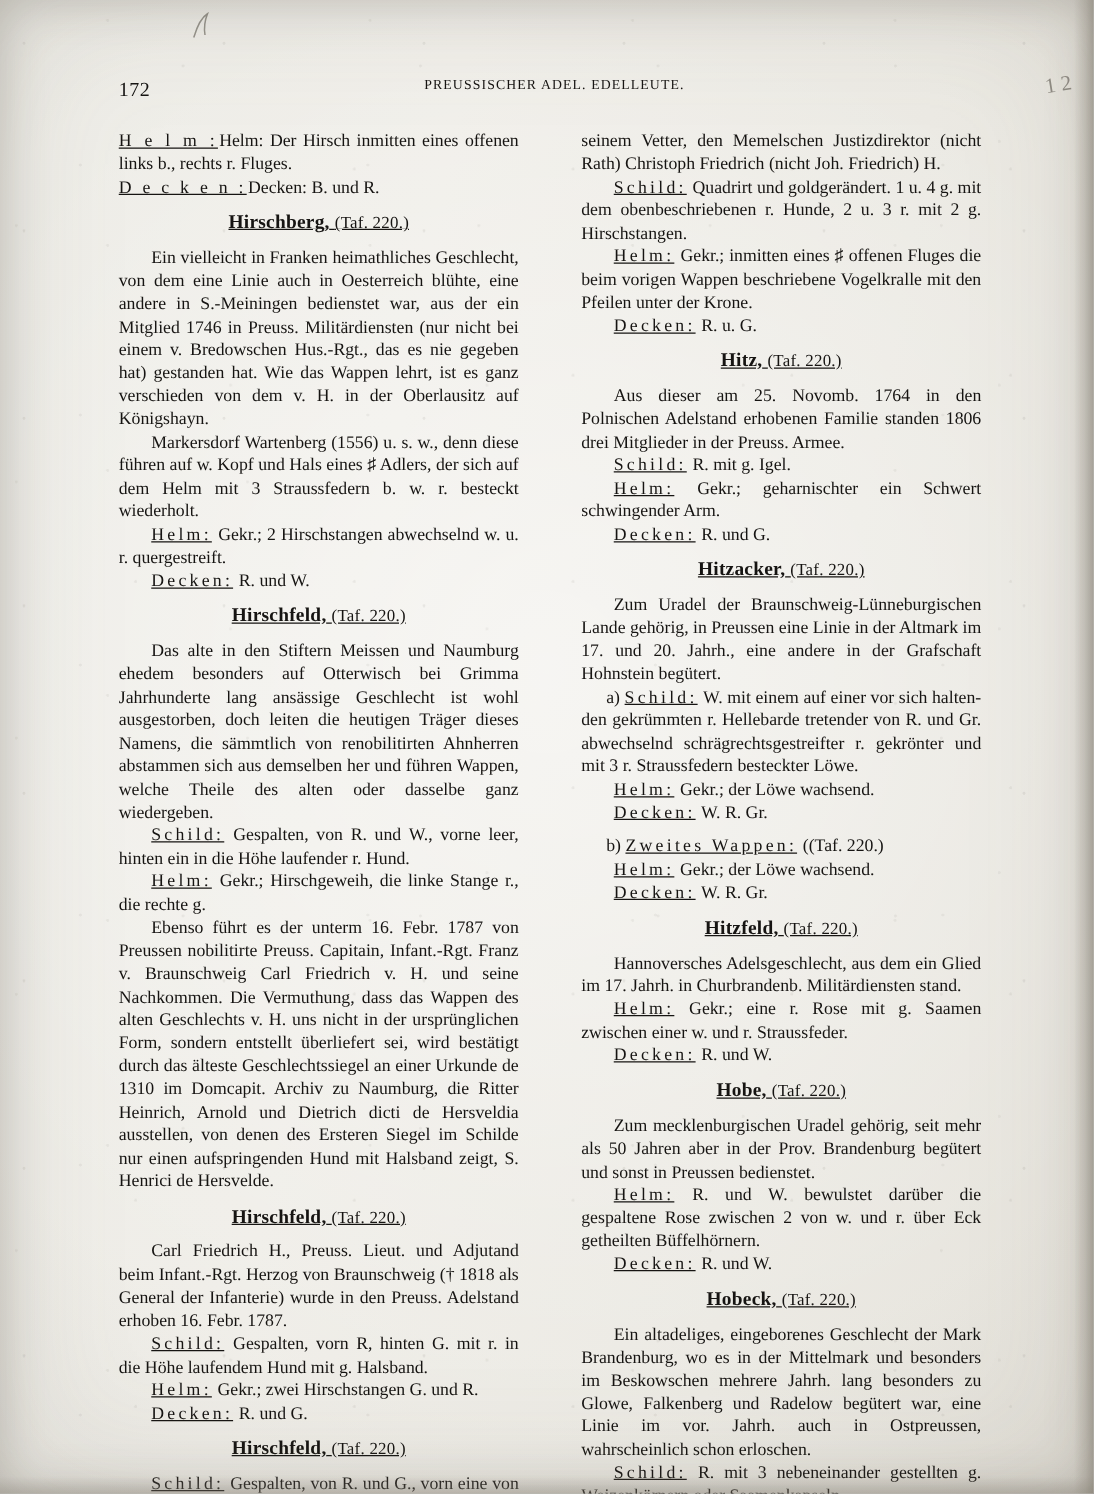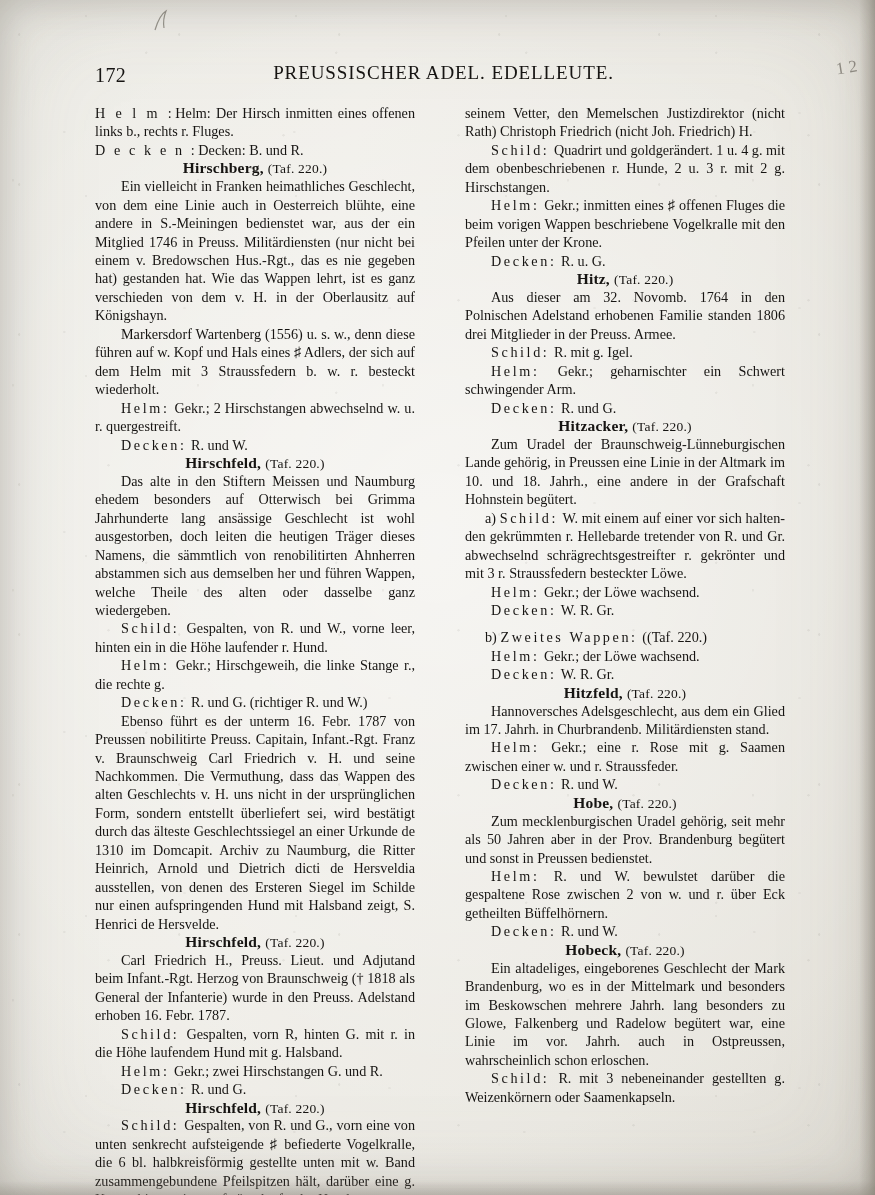--- a/index.html
+++ b/index.html
@@ -57,28 +57,28 @@
     position: absolute;
     top: 62px;
     left: 95px;
     right: 95px;
     height: 22px;
   }
   .folio {
     position: absolute;
     left: 0;
     top: 2px;
-    font-size: 20px;
+    font-size: 16px;
     letter-spacing: .4px;
   }
   .runtitle {
     position: absolute;
     left: 12px; right: 0;
     text-align: center;
-    font-size: 19px;
+    font-size: 11px;
     letter-spacing: .9px;
   }
 
   
   .mark-tl {
     position: absolute;
     left: 152px; top: 8px;
     width: 26px; height: 26px;
     pointer-events: none;
   }
@@ -116,26 +116,27 @@
   }
   .col {
     position: absolute;
     top: 0;
     width: 320px;
   }
   .col-left { left: 0; }
   .col-right { left: 370px; }
 
   h2.head {
-    margin: 0;
+    margin: 10px;
     text-align: center;
     font-size: 15.5px;
     font-weight: bold;
     letter-spacing: .2px;
     line-height: 1.15;
+    text-decoration: underline;
   }
   h2.head .taf {
     font-weight: normal;
     font-size: 13.5px;
     letter-spacing: .2px;
   }
   .head-gap-before { margin-top: 17px; }
   .head-gap-after  { margin-bottom: 5px; }
 
   p.para {
@@ -147,20 +148,21 @@
     text-indent: 26px;
     hyphens: manual;
   }
   p.para.noindent { text-indent: 0; }
   p.para.sub { text-indent: 20px; }
 
   
   .lead {
     letter-spacing: 2.6px;
     margin-right: 1px;
+    text-decoration: underline;
   }
 
   .blank-gap { height: 9px; }
 
   
   .content { text-rendering: optimizeLegibility; }
 </style>
 </head>
 <body>
 
@@ -192,21 +194,20 @@
         <h2 class="head head-gap-before head-gap-after"><span>Hirschberg,</span> <span class="taf">(Taf. 220.)</span></h2>
         <p class="para">Ein vielleicht in Franken heimathliches Geschlecht, von dem eine Linie auch in Oesterreich blühte, eine andere in S.-Meiningen bedienstet war, aus der ein Mitglied 1746 in Preuss. Militärdiensten (nur nicht bei einem v. Bredow­schen Hus.-Rgt., das es nie gegeben hat) gestanden hat. Wie das Wappen lehrt, ist es ganz verschieden von dem v. H. in der Oberlausitz auf Königshayn.</p>
         <p class="para">Markersdorf Wartenberg (1556) u. s. w., denn diese füh­ren auf w. Kopf und Hals eines ♯ Adlers, der sich auf dem Helm mit 3 Straussfedern b. w. r. besteckt wiederholt.</p>
         <p class="para"><span class="lead">Helm:</span><span> Gekr.; 2 Hirschstangen abwechselnd w. u. r. quergestreift.</span></p>
         <p class="para"><span class="lead">Decken:</span><span> R. und W.</span></p>
 
         <h2 class="head head-gap-before head-gap-after"><span>Hirschfeld,</span> <span class="taf">(Taf. 220.)</span></h2>
         <p class="para">Das alte in den Stiftern Meissen und Naumburg ehe­dem besonders auf Otterwisch bei Grimma Jahrhunderte lang ansässige Geschlecht ist wohl ausgestorben, doch lei­ten die heutigen Träger dieses Namens, die sämmtlich von renobilitirten Ahnherren abstammen sich aus demselben her und führen Wappen, welche Theile des alten oder dasselbe ganz wiedergeben.</p>
         <p class="para"><span class="lead">Schild:</span><span> Gespalten, von R. und W., vorne leer, hin­ten ein in die Höhe laufender r. Hund.</span></p>
         <p class="para"><span class="lead">Helm:</span><span> Gekr.; Hirschgeweih, die linke Stange r., die rechte g.</span></p>
-        <p class="para"><span class="lead">Decken:</span><span> R. und G. (richtiger R. und W.)</span></p>
         <p class="para">Ebenso führt es der unterm 16. Febr. 1787 von Preussen nobilitirte Preuss. Capitain, Infant.-Rgt. Franz v. Braun­schweig Carl Friedrich v. H. und seine Nachkommen. Die Vermuthung, dass das Wappen des alten Geschlechts v. H. uns nicht in der ursprünglichen Form, sondern ent­stellt überliefert sei, wird bestätigt durch das älteste Ge­schlechtssiegel an einer Urkunde de 1310 im Domcapit. Archiv zu Naumburg, die Ritter Heinrich, Arnold und Diet­rich dicti de Hersveldia ausstellen, von denen des Ersteren Siegel im Schilde nur einen aufspringenden Hund mit Hals­band zeigt, S. Henrici de Hersvelde.</p>
 
         <h2 class="head head-gap-before head-gap-after"><span>Hirschfeld,</span> <span class="taf">(Taf. 220.)</span></h2>
         <p class="para">Carl Friedrich H., Preuss. Lieut. und Adjutand beim Infant.-Rgt. Herzog von Braunschweig († 1818 als General der Infanterie) wurde in den Preuss. Adelstand erhoben 16. Febr. 1787.</p>
         <p class="para"><span class="lead">Schild:</span><span> Gespalten, vorn R, hinten G. mit r. in die Höhe laufendem Hund mit g. Halsband.</span></p>
         <p class="para"><span class="lead">Helm:</span><span> Gekr.; zwei Hirschstangen G. und R.</span></p>
         <p class="para"><span class="lead">Decken:</span><span> R. und G.</span></p>
 
         <h2 class="head head-gap-before head-gap-after"><span>Hirschfeld,</span> <span class="taf">(Taf. 220.)</span></h2>
         <p class="para"><span class="lead">Schild:</span><span> Gespalten, von R. und G., vorn eine von unten senkrecht aufsteigende ♯ befiederte Vogelkralle, die 6 bl. halbkreisförmig gestellte unten mit w. Band zusam­mengebundene Pfeilspitzen hält, darüber eine g. Krone, hinten ein r. aufwärts laufender Hund.</span></p>
@@ -214,27 +215,27 @@
       </div>
 
       <div class="col col-right">
 
         <p class="para noindent">seinem Vetter, den Memelschen Justizdirektor (nicht Rath) Christoph Friedrich (nicht Joh. Friedrich) H.</p>
         <p class="para"><span class="lead">Schild:</span><span> Quadrirt und goldgerändert. 1 u. 4 g. mit dem obenbeschriebenen r. Hunde, 2 u. 3 r. mit 2 g. Hirsch­stangen.</span></p>
         <p class="para"><span class="lead">Helm:</span><span> Gekr.; inmitten eines ♯ offenen Fluges die beim vorigen Wappen beschriebene Vogelkralle mit den Pfeilen unter der Krone.</span></p>
         <p class="para"><span class="lead">Decken:</span><span> R. u. G.</span></p>
 
         <h2 class="head head-gap-before head-gap-after"><span>Hitz,</span> <span class="taf">(Taf. 220.)</span></h2>
-        <p class="para">Aus dieser am 32. Novomb. 1764 in den Polnischen Adelstand erhobenen Familie standen 1806 drei Mitglieder in der Preuss. Armee.</p>
+        <p class="para">Aus dieser am 25. Novomb. 1764 in den Polnischen Adelstand erhobenen Familie standen 1806 drei Mitglieder in der Preuss. Armee.</p>
         <p class="para"><span class="lead">Schild:</span><span> R. mit g. Igel.</span></p>
         <p class="para"><span class="lead">Helm:</span><span> Gekr.; geharnischter ein Schwert schwingen­der Arm.</span></p>
         <p class="para"><span class="lead">Decken:</span><span> R. und G.</span></p>
 
         <h2 class="head head-gap-before head-gap-after"><span>Hitzacker,</span> <span class="taf">(Taf. 220.)</span></h2>
-        <p class="para">Zum Uradel der Braunschweig-Lünneburgischen Lande gehörig, in Preussen eine Linie in der Altmark im 10. und 18. Jahrh., eine andere in der Grafschaft Hohnstein begütert.</p>
+        <p class="para">Zum Uradel der Braunschweig-Lünneburgischen Lande gehörig, in Preussen eine Linie in der Altmark im 17. und 20. Jahrh., eine andere in der Grafschaft Hohnstein begütert.</p>
         <p class="para sub"><span>a) </span><span class="lead">Schild:</span><span> W. mit einem auf einer vor sich halten­den gekrümmten r. Hellebarde tretender von R. und Gr. abwechselnd schrägrechtsgestreifter r. gekrönter und mit 3 r. Straussfedern besteckter Löwe.</span></p>
         <p class="para"><span class="lead">Helm:</span><span> Gekr.; der Löwe wachsend.</span></p>
         <p class="para"><span class="lead">Decken:</span><span> W. R. Gr.</span></p>
         <div class="blank-gap"></div>
         <p class="para sub"><span>b) </span><span class="lead">Zweites Wappen:</span><span> ((Taf. 220.)</span></p>
         <p class="para"><span class="lead">Helm:</span><span> Gekr.; der Löwe wachsend.</span></p>
         <p class="para"><span class="lead">Decken:</span><span> W. R. Gr.</span></p>
 
         <h2 class="head head-gap-before head-gap-after"><span>Hitzfeld,</span> <span class="taf">(Taf. 220.)</span></h2>
         <p class="para">Hannoversches Adelsgeschlecht, aus dem ein Glied im 17. Jahrh. in Churbrandenb. Militärdiensten stand.</p>

